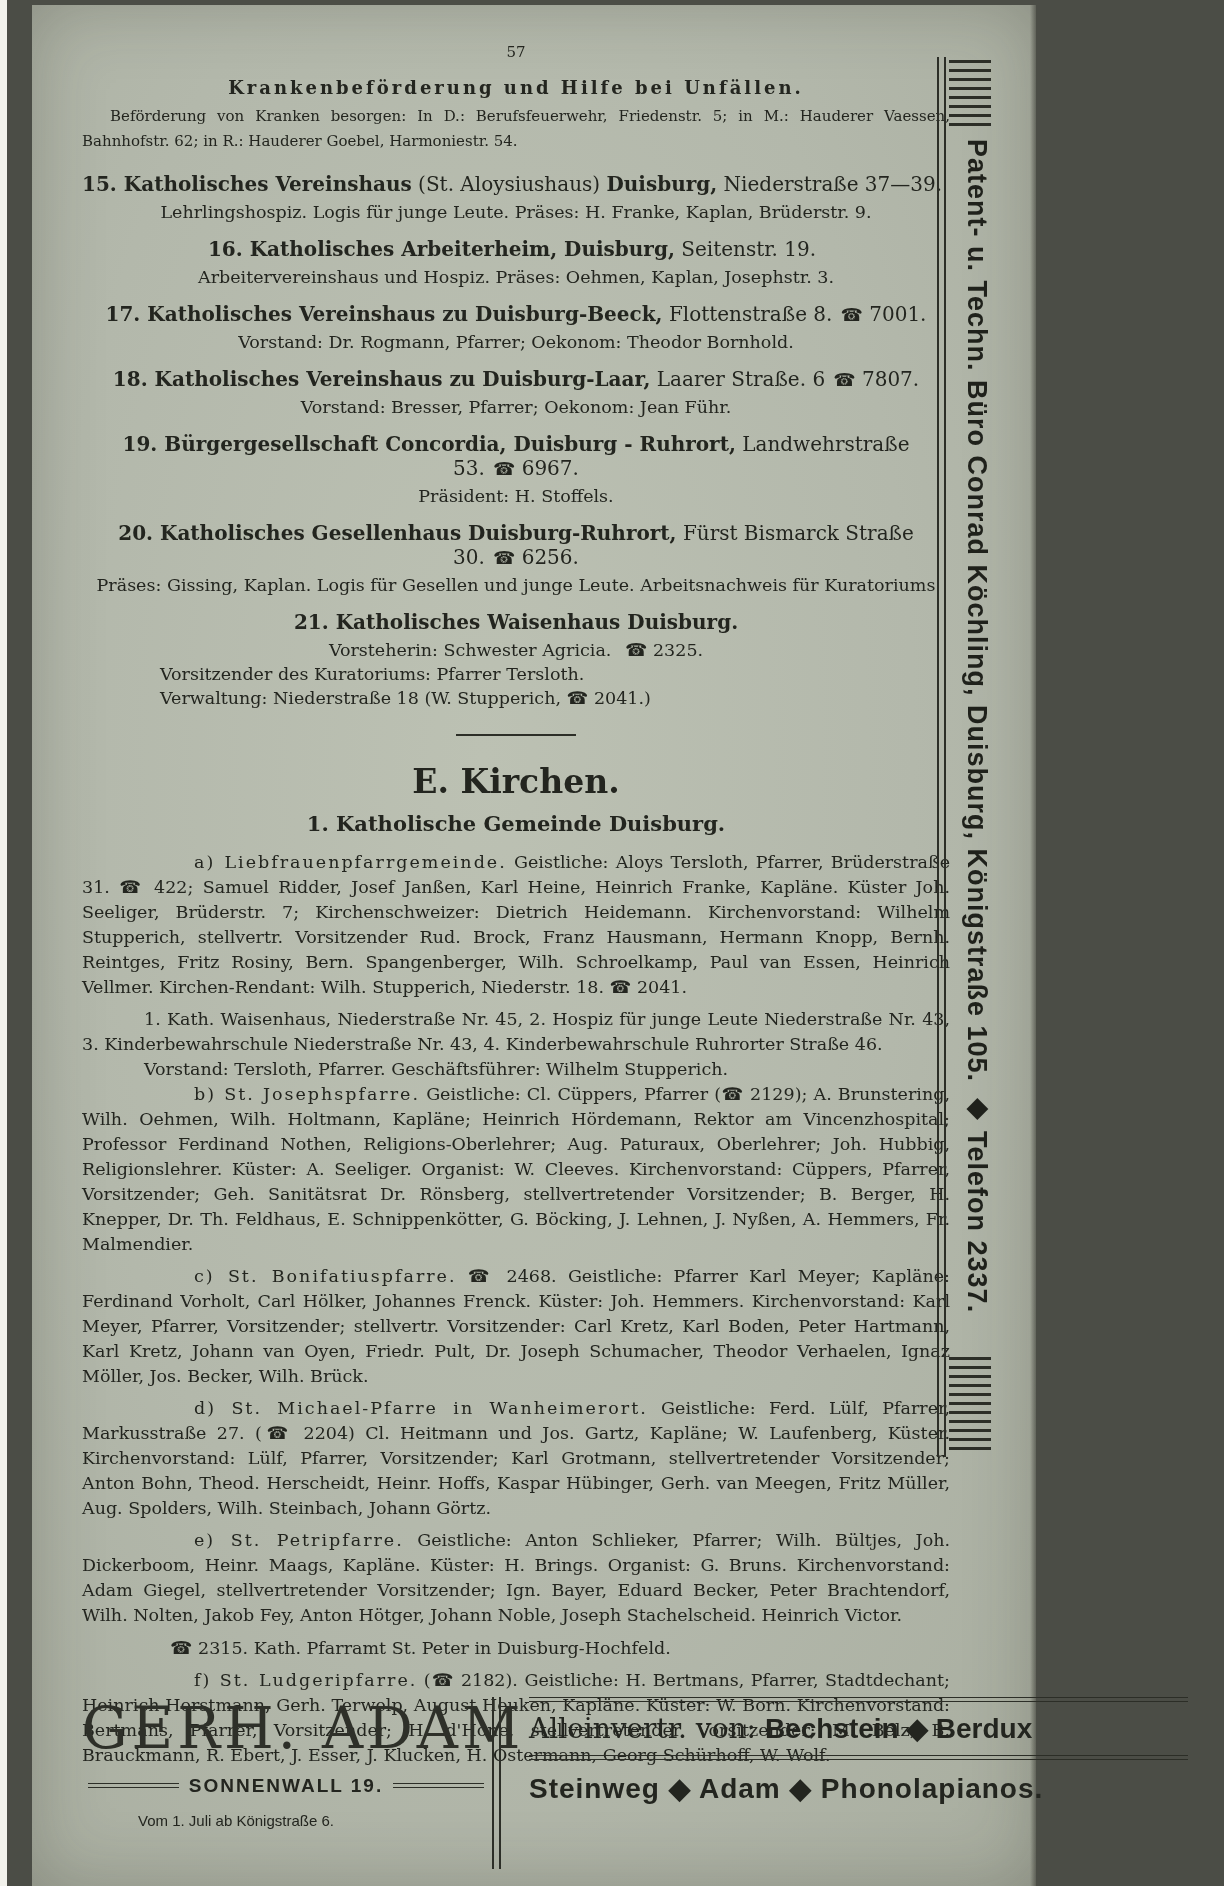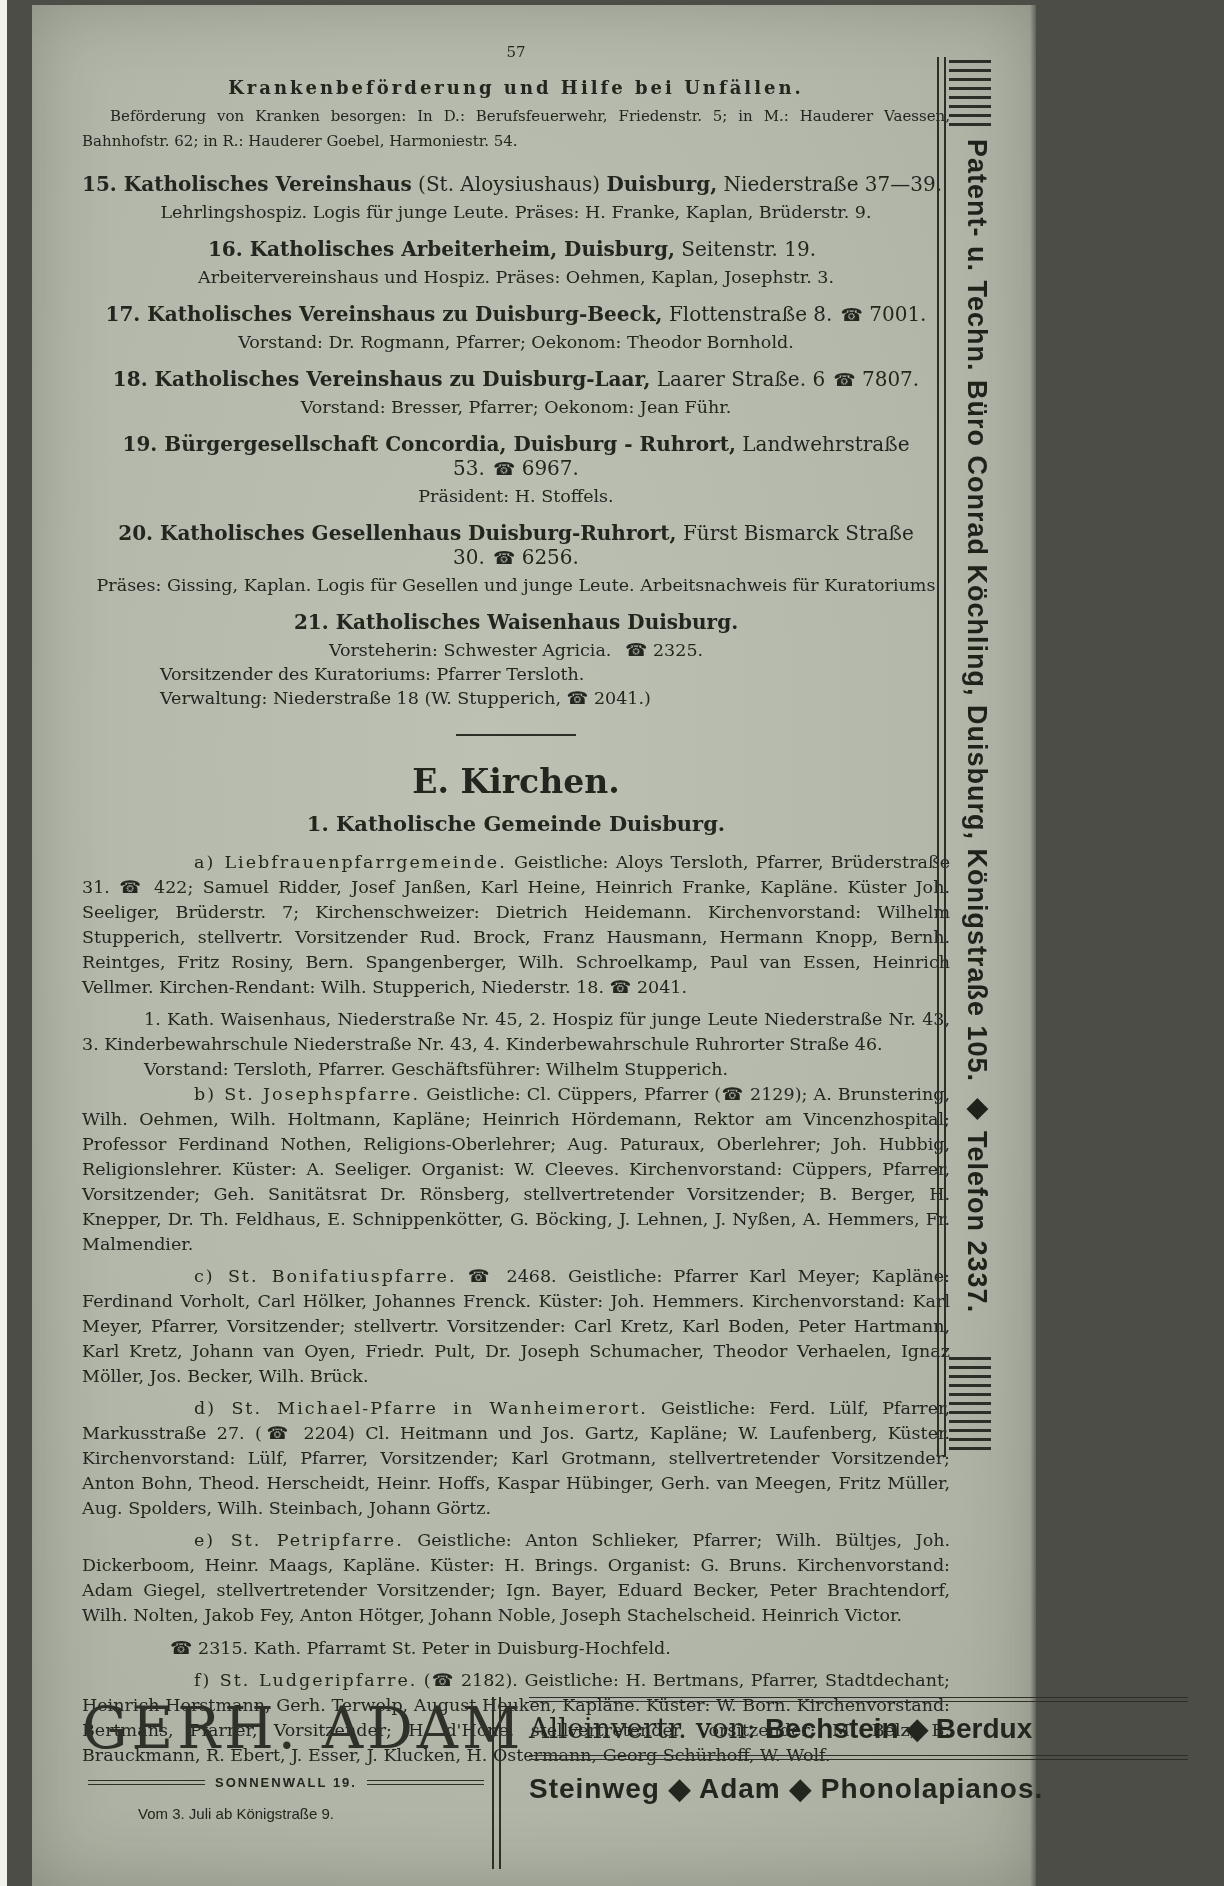--- a/index.html
+++ b/index.html
@@ -60,21 +60,21 @@
   .paper-right-edge { position: absolute; right: 0; top: 0; width: 6px; height: 100%;
     background: linear-gradient(to right, rgba(0,0,0,0), rgba(30,30,25,.45)); }
 
   
   .ad { position: absolute; left: 50px; top: 1692px; width: 1106px; height: 172px; display: flex; }
   .ad-left { width: 408px; padding-top: 2px; }
   .ad-name { font-family: "DejaVu Serif", serif; font-size: 57px; letter-spacing: 4px;
              color: #2e3029; line-height: 1.05; margin: 0; white-space: nowrap; }
   .ad-addr-row { display: flex; align-items: center; gap: 10px; margin: 16px 0 10px; padding: 0 6px; }
   .dbl { flex: 1; height: 3px; border-top: 1.5px solid #2c2e27; border-bottom: 1.5px solid #2c2e27; }
-  .ad-addr { font-family: "Liberation Sans", sans-serif; font-weight: bold; font-size: 13px; letter-spacing: 2px; white-space: nowrap; }
+  .ad-addr { font-family: "Liberation Sans", sans-serif; font-weight: bold; font-size: 19px; letter-spacing: 2px; white-space: nowrap; }
   .ad-note { font-family: "Liberation Sans", sans-serif; font-size: 15px; margin-left: 56px; }
   .ad-div { width: 5px; border-left: 2px solid #2c2e27; border-right: 2px solid #2c2e27; margin: 0 2px; }
   .ad-right { flex: 1; padding-left: 26px; }
   .ad-rule { height: 3px; border-top: 1.5px solid #2c2e27; border-bottom: 1.5px solid #2c2e27; }
   .ad-line1 { font-size: 28px; margin: 10px 0; white-space: nowrap; }
   .ad-line1 .plain { font-family: "DejaVu Serif", serif; }
   .ad-line1 b, .ad-line2 { font-family: "Liberation Sans", sans-serif; font-weight: bold; }
   .ad-line2 { font-size: 28px; letter-spacing: 1px; margin: 12px 0 0; white-space: nowrap; }
 </style>
 </head>
@@ -155,21 +155,21 @@
   <div class="paper-right-edge"></div>
 
   <div class="ad">
     <div class="ad-left">
       <p class="ad-name">GERH. ADAM</p>
       <div class="ad-addr-row">
         <span class="dbl"></span>
         <span class="ad-addr">SONNENWALL 19.</span>
         <span class="dbl"></span>
       </div>
-      <p class="ad-note">Vom 3. Juli ab Königstraße 9.</p>
+      <p class="ad-note">Vom 1. Juli ab Königstraße 6.</p>
     </div>
     <div class="ad-div"></div>
     <div class="ad-right">
       <div class="ad-rule"></div>
       <p class="ad-line1"><span class="plain">Alleinvertr. von: </span><b>Bechstein ◆ Berdux</b></p>
       <div class="ad-rule"></div>
       <p class="ad-line2">Steinweg ◆ Adam ◆ Phonolapianos.</p>
     </div>
   </div>
 

